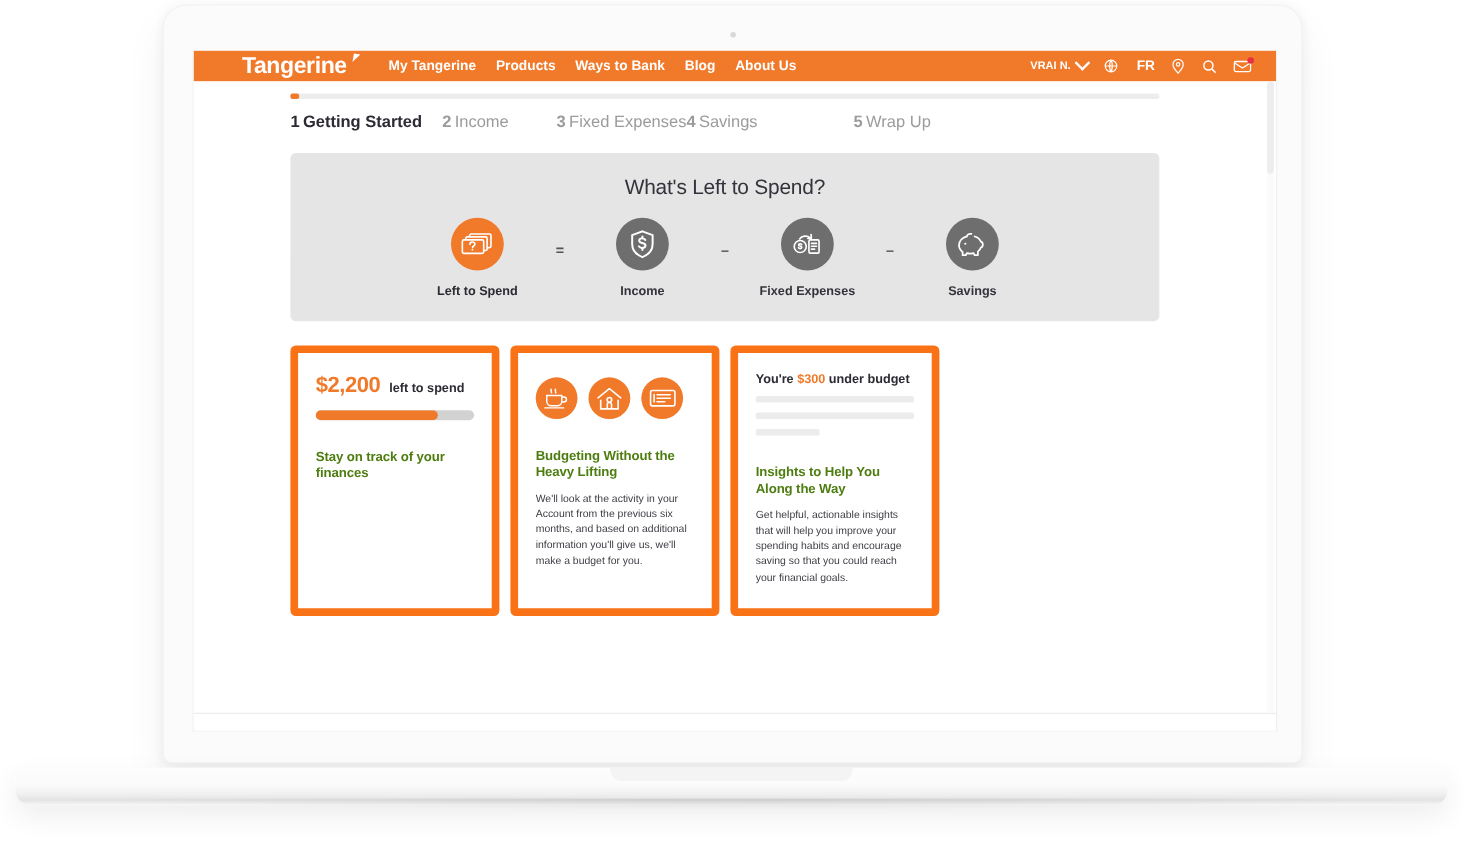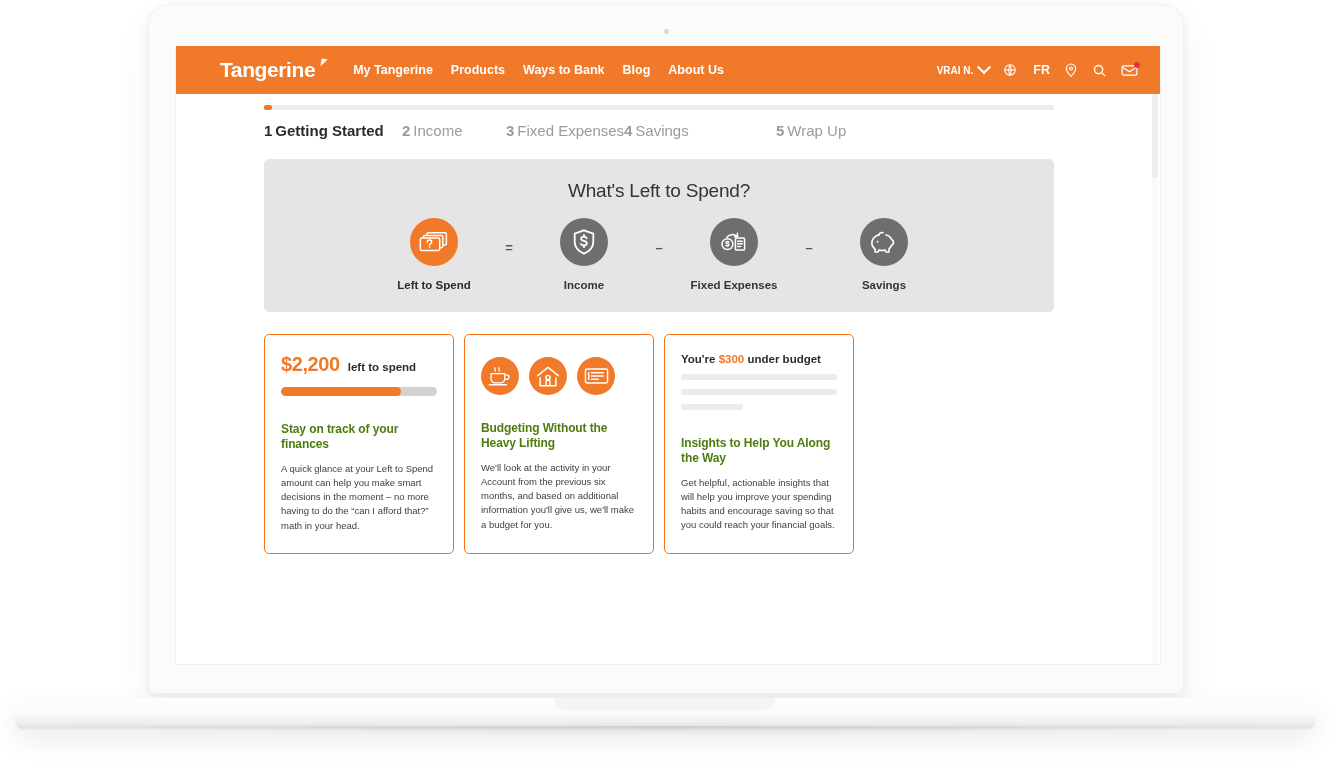--- a/index.html
+++ b/index.html
@@ -36,21 +36,21 @@
     position:absolute;left:50%;top:698px;margin-left:-110px;width:220px;height:12px;
     background:#f4f4f4;border-radius:0 0 10px 10px;
   }
   .base-shadow{
     position:absolute;left:40px;top:726px;width:1250px;height:10px;
     background:radial-gradient(ellipse at 50% 0%, rgba(0,0,0,.10), rgba(0,0,0,0) 70%);
   }
 
   
   .site-header{
-    position:relative;height:48px;background:#F0792A;
+    position:relative;height:28px;background:#F0792A;
     display:flex;align-items:center;padding:0 22px 0 44px;box-sizing:border-box;
   }
   .brand{
     color:#fff;font-size:21px;font-weight:700;letter-spacing:-.4px;
     position:relative;padding-right:12px;white-space:nowrap;
   }
   .brand .leaf{
     position:absolute;right:0;top:1px;width:0;height:0;
     border-left:6px solid #fff;border-bottom:8px solid transparent;
     transform:rotate(10deg);
@@ -106,21 +106,21 @@
   .circ{width:48px;height:48px;border-radius:50%;display:flex;align-items:center;justify-content:center;}
   .circ.orange{background:#F0792A;}
   .circ.gray{background:#6e6e6e;}
   .fcol .flabel{margin-top:13px;font-size:11.5px;color:#33333b;font-weight:700;white-space:nowrap;}
   .fcol.primary .flabel{color:#2b2b33;}
   .op{width:32px;text-align:center;font-size:13px;color:#55555c;font-weight:700;padding-top:22px;}
 
   
   .cards{display:flex;gap:10px;margin-top:22px;}
   .card{
-    width:190px;border:1px solid #f97316;border-radius:5px;background:#fff;
+    width:190px;border:7px solid #f97316;border-radius:5px;background:#fff;
     padding:18px 16px 20px;box-sizing:border-box;min-height:205px;
   }
   .amount-row{display:flex;align-items:baseline;gap:8px;}
   .amount{font-size:20px;font-weight:700;color:#F0792A;letter-spacing:-.4px;}
   .amount-sub{font-size:11.5px;font-weight:700;color:#2b2b33;}
   .bar{margin-top:11px;height:9px;background:#d2d2d2;border-radius:5px;overflow:hidden;}
   .bar-fill{height:9px;background:#F0792A;border-radius:5px;width:77%;}
   .icon-row{display:flex;gap:10px;}
   .icon-row .circ{width:38px;height:38px;}
   .budget-line{font-size:11.5px;font-weight:700;color:#2b2b33;}
@@ -294,21 +294,20 @@
 
           <div class="card">
             <div class="amount-row">
               <span class="amount">$2,200</span>
               <span class="amount-sub">left to spend</span>
             </div>
             <div class="bar">
               <div class="bar-fill" style="width: 77%;"></div>
             </div>
             <div class="card-h">Stay on track of your finances</div>
-            <div class="card-p">A quick glance at your Left to Spend amount can help you make smart decisions in the moment – no more having to do the “can I afford that?” math in your head.</div>
           </div>
 
           <div class="card">
             <div class="card-pad-top"></div>
             <div class="icon-row">
               <div class="circ orange">
                 <svg width="24" height="22" viewBox="0 0 28 26" fill="none" stroke="#fff" stroke-width="1.6">
                   <path d="M3.4 10.2h16.2v6.1c0 2.7-2.2 4.8-4.8 4.8H8.2c-2.6 0-4.8-2.1-4.8-4.8v-6.1z"></path>
                   <path d="M19.6 11.6h2.2c1.6 0 2.8 1.2 2.8 2.7s-1.2 2.7-2.8 2.7h-2.2"></path>
                   <path d="M1.4 23.4h20.2" stroke-linecap="round"></path>

